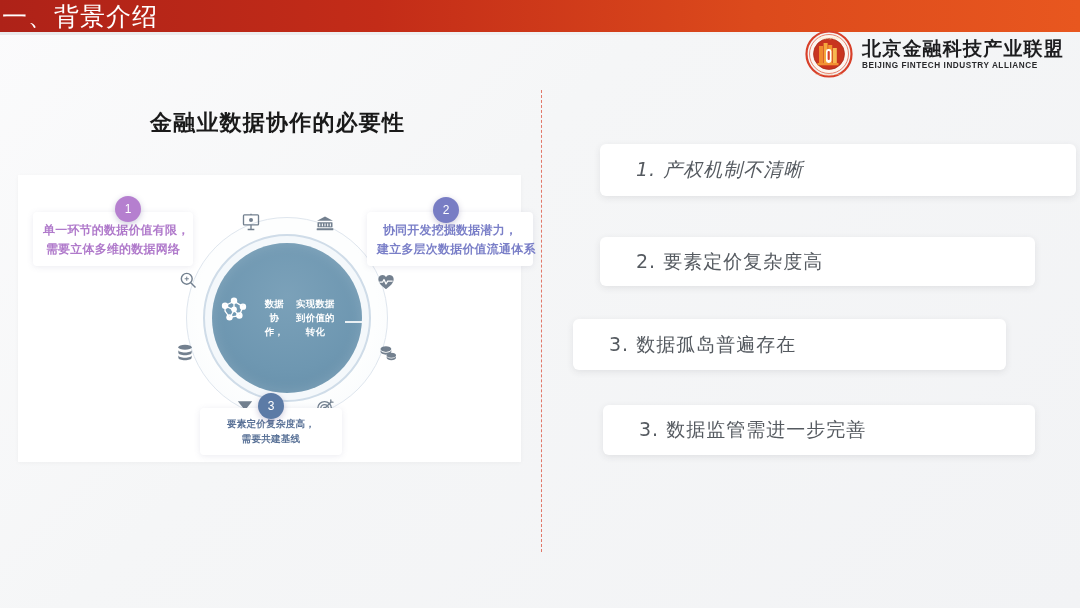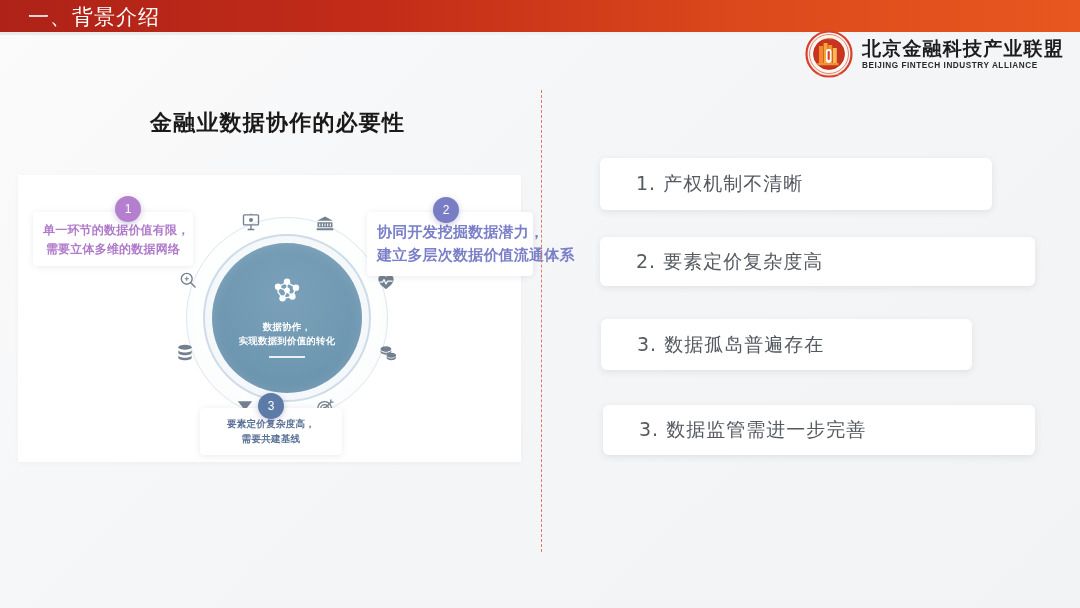--- a/index.html
+++ b/index.html
@@ -17,23 +17,23 @@
 
   
   #header-bar {
     position: absolute; left: 0; top: 0;
     width: 1080px; height: 32px;
     background: linear-gradient(to right, #ae2218 0%, #c32c18 35%, #dc4a1c 70%, #e8571f 100%);
     display: flex; align-items: center;
   }
   #header-title {
     color: #ffffff;
-    font-size: 21px;
+    font-size: 25px;
     letter-spacing: 1px;
-    padding-left: 28px;
+    padding-left: 2px;
     font-weight: 400;
     line-height: 1;
   }
   #header-underline {
     position: absolute; left: 0; top: 32px;
     width: 1080px; height: 3px;
     background: linear-gradient(to right, #e9eaec 0%, #f1f2f3 60%, #f4f5f6 100%);
   }
 
   
@@ -81,23 +81,24 @@
   .ring-mid {
     position: absolute; left: 17px; top: 17px;
     width: 168px; height: 168px; border-radius: 50%;
     border: 2px solid #cfdce8;
     background: #f4f8fb;
   }
   .ring-inner {
     position: absolute; left: 26px; top: 26px;
     width: 150px; height: 150px; border-radius: 50%;
     background: radial-gradient(circle at 50% 35%, #7ba1b9 0%, #6e97b1 60%, #648da8 100%);
-    display: flex; flex-direction: column;
+    display: flex; flex-direction: row;
     align-items: center; justify-content: center;
     box-shadow: inset 0 0 14px rgba(255,255,255,0.16);
+    gap: 7px;
   }
   #hub-icon { margin-top: -2px; margin-bottom: 6px; }
   .hub-text {
     color: #ffffff; font-size: 9.4px; line-height: 1.5;
     text-align: center; letter-spacing: 0.3px;
     font-family: "DejaVu Sans", "Liberation Sans", sans-serif;
     font-weight: bold;
   }
   #hub-divider {
     width: 36px; height: 1.5px; background: rgba(255,255,255,0.85);
@@ -127,21 +128,21 @@
   .badge {
     position: absolute; width: 26px; height: 26px;
     border-radius: 50%;
     color: #ffffff; font-size: 12px;
     display: flex; align-items: center; justify-content: center;
     font-family: "Liberation Sans", sans-serif;
     box-shadow: 0 2px 6px rgba(80,70,130,0.28);
   }
   #callout-1 { left: 15px; top: 37px; width: 160px; font-size: 12px; color: #b07acb; }
   #badge-1 { left: 97px; top: 21px; background: #b57fcf; }
-  #callout-2 { left: 349px; top: 37px; width: 166px; font-size: 15px; color: #7a7fc8; }
+  #callout-2 { left: 349px; top: 37px; width: 166px; font-size: 12px; color: #7a7fc8; }
   #badge-2 { left: 415px; top: 22px; background: #787dc4; }
   #callout-3 { left: 182px; top: 233px; width: 142px; font-size: 9.6px; color: #5b7398; }
   #badge-3 { left: 240px; top: 218px; background: #5c7ba6; }
 
   
   #divider {
     position: absolute; left: 541px; top: 90px;
     width: 1px; height: 462px;
     border-left: 1.4px dashed #e06b5a;
     opacity: 0.9;
@@ -153,23 +154,23 @@
     background: #ffffff;
     border-radius: 6px;
     box-shadow: 0 2px 7px rgba(60,60,70,0.10);
     display: flex; align-items: center;
     padding-left: 36px;
     color: #555a60;
     font-size: 19px;
     letter-spacing: 1px;
     font-family: "DejaVu Sans", "Liberation Sans", sans-serif;
   }
-  #card-1 { left: 600px; top: 158px; width: 392px; height: 52px; }
+  #card-1 { left: 600px; top: 144px; width: 476px; height: 52px; font-style: italic; }
   #card-2 { left: 600px; top: 237px; width: 435px; height: 49px; }
-  #card-3 { left: 601px; top: 319px; width: 371px; height: 51px; }
+  #card-3 { left: 573px; top: 319px; width: 433px; height: 51px; }
   #card-4 { left: 603px; top: 405px; width: 432px; height: 50px; }
 </style>
 </head>
 <body>
 
 <div id="slide">
 
   <div id="header-bar">
     <span id="header-title">一、背景介绍</span>
   </div>

